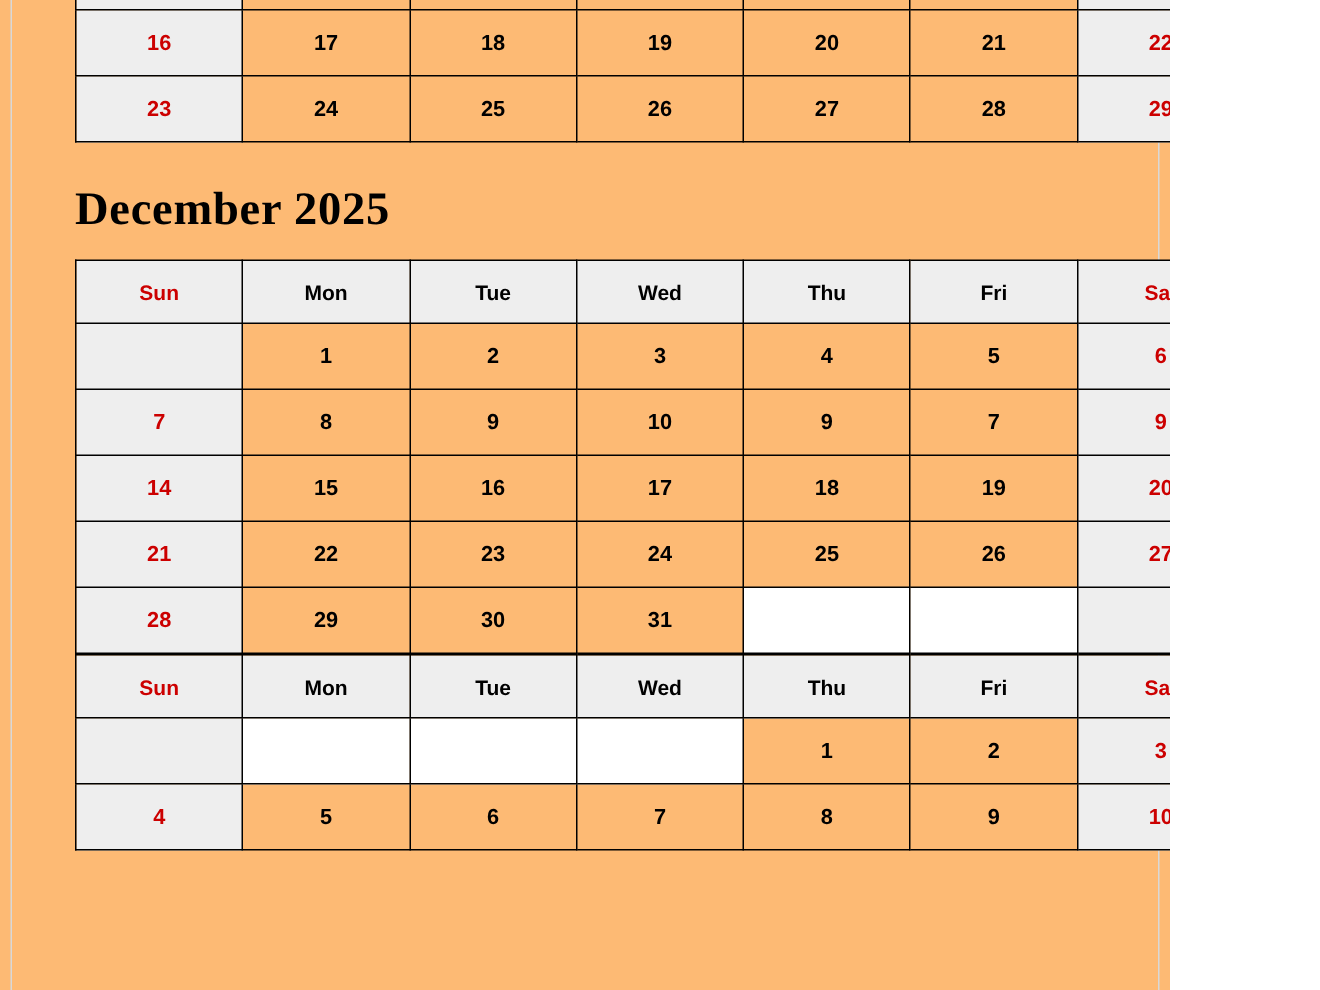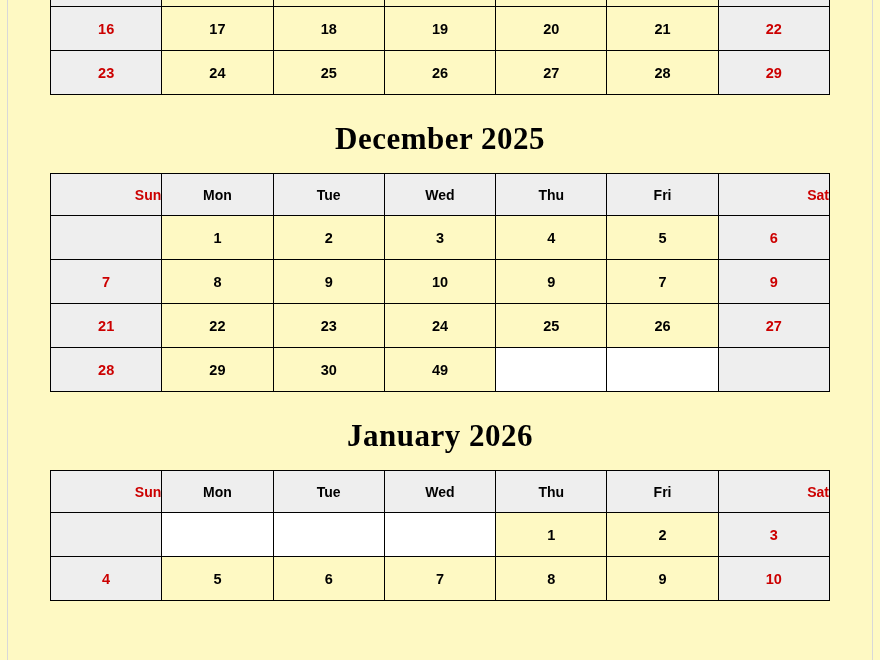--- a/index.html
+++ b/index.html
@@ -8,23 +8,23 @@
     background: #ffffff;
   }
   body {
     width: 880px;
     height: 660px;
     overflow: hidden;
     font-family: "Liberation Serif", serif;
   }
   .page {
     position: relative;
-    width: 880px;
+    width: 780px;
     height: 660px;
-    background: #fef9c3;
+    background: #fdba74;
     box-sizing: border-box;
     overflow: hidden;
   }
   
   .page-edge {
     position: absolute;
     top: 0;
     bottom: 0;
     width: 1px;
     background: #d8d8d8;
@@ -37,21 +37,21 @@
     left: 50px;
     top: -38px;   
     width: 780px;
   }
 
   .month-block {
     margin-bottom: 0;
   }
 
   .month-title {
-    text-align: center;
+    text-align: left;
     font-family: "Liberation Serif", serif;
     font-weight: bold;
     font-size: 31px;
     letter-spacing: 0.5px;
     color: #000000;
     margin: 26px 0 16px 0;
   }
 
   table.cal {
     border-collapse: collapse;
@@ -69,21 +69,20 @@
     color: #000000;
     padding: 0;
   }
   table.cal th {
     background: #eeeeee;
     height: 41px;
     font-size: 14px;
   }
   table.cal th.weekend-head {
     color: #cc0000;
-    text-align: right;
   }
   table.cal td.weekend {
     background: #eeeeee;
     color: #cc0000;
   }
   table.cal td.empty {
     background: #ffffff;
   }
   table.cal td.empty.weekend {
     background: #eeeeee;
@@ -158,42 +157,50 @@
             <tr>
               <td class="weekend">7</td>
               <td class="">8</td>
               <td class="">9</td>
               <td class="">10</td>
               <td class="">9</td>
               <td class="">7</td>
               <td class="weekend">9</td>
             </tr>
             <tr>
+              <td class="weekend">14</td>
+              <td class="">15</td>
+              <td class="">16</td>
+              <td class="">17</td>
+              <td class="">18</td>
+              <td class="">19</td>
+              <td class="weekend">20</td>
+            </tr>
+            <tr>
               <td class="weekend">21</td>
               <td class="">22</td>
               <td class="">23</td>
               <td class="">24</td>
               <td class="">25</td>
               <td class="">26</td>
               <td class="weekend">27</td>
             </tr>
             <tr>
               <td class="weekend">28</td>
               <td class="">29</td>
               <td class="">30</td>
-              <td class="">49</td>
+              <td class="">31</td>
               <td class="empty"></td>
               <td class="empty"></td>
               <td class="weekend empty"></td>
             </tr>
           </tbody>
         </table>
       </div>
       <div class="month-block">
-        <div class="month-title">January 2026</div>
         <table class="cal">
           <thead>
             <tr>
               <th class="weekend-head">Sun</th>
               <th>Mon</th>
               <th>Tue</th>
               <th>Wed</th>
               <th>Thu</th>
               <th>Fri</th>
               <th class="weekend-head">Sat</th>

